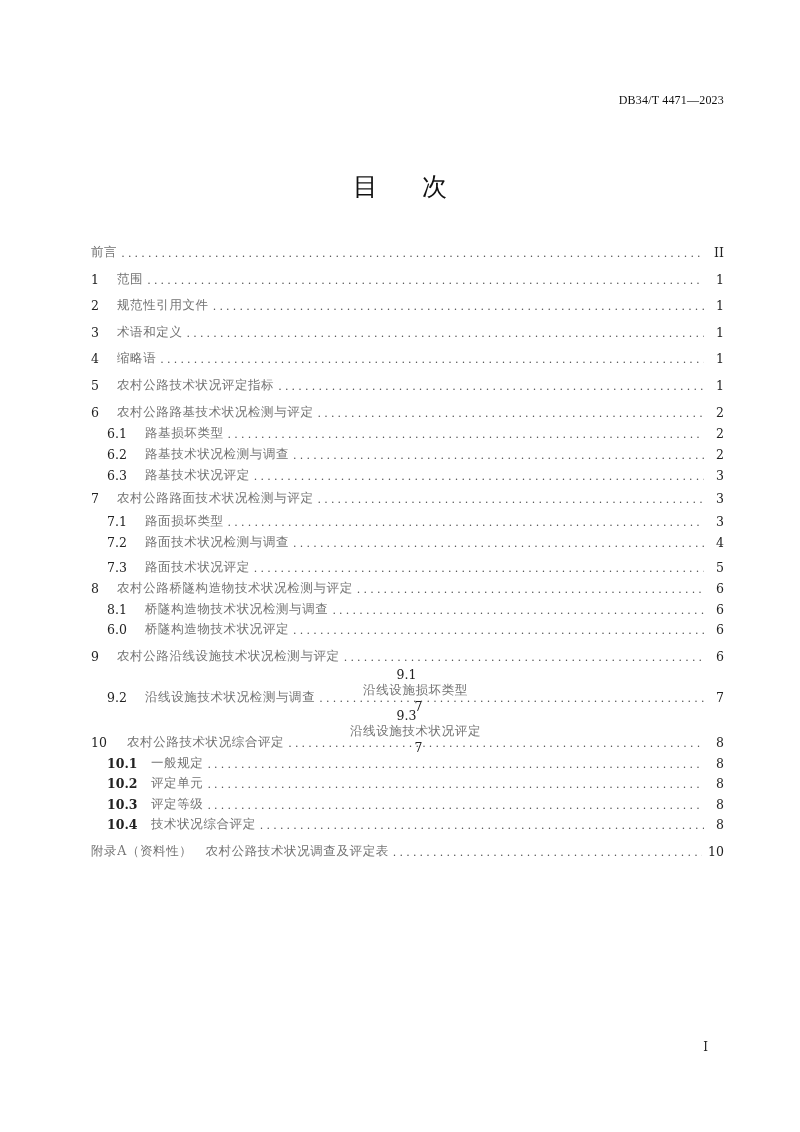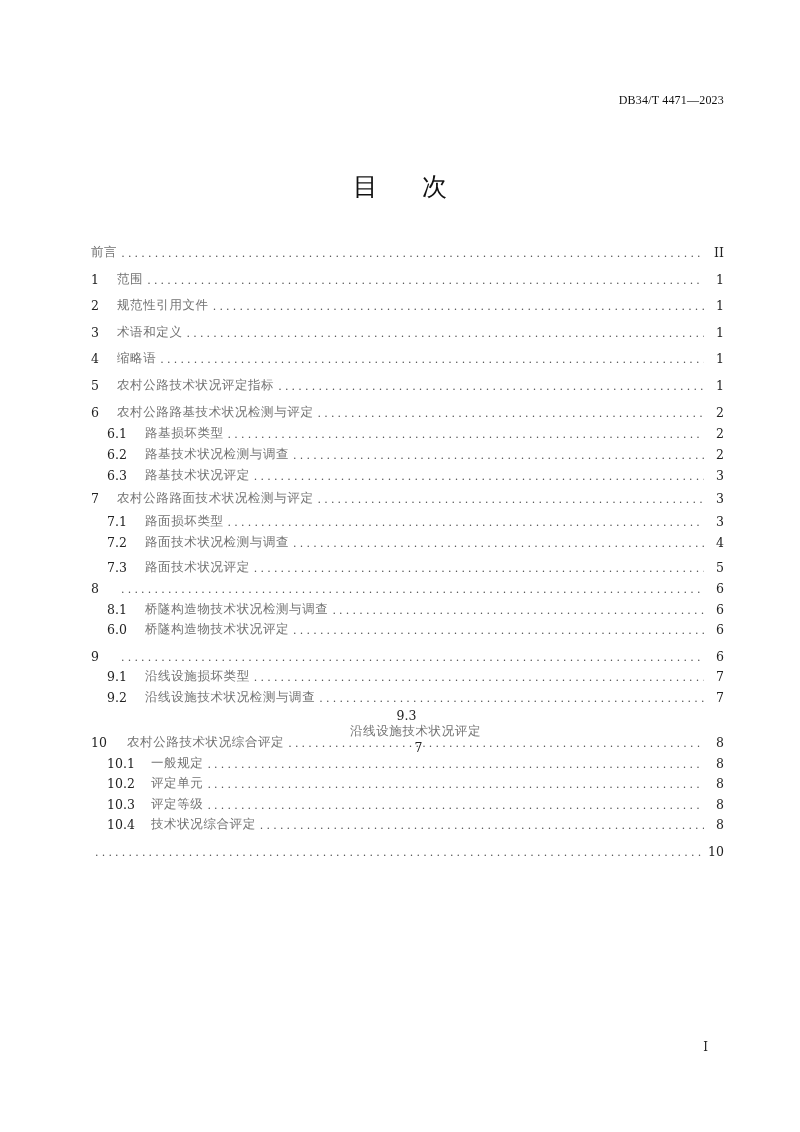--- a/index.html
+++ b/index.html
@@ -12,21 +12,21 @@
     .toc-title span { display: inline-block; }
     .toc-title .gap { width: 44px; }
     .toc { position: absolute; left: 91px; width: 633px; top: 0; }
     .toc-row { position: absolute; left: 0; width: 633px; height: 18px; display: flex; align-items: center;
                font-size: 12.5px; white-space: nowrap; }
     .toc-row.l2 { left: 16px; width: 617px; }
     .toc-num { display: inline-block; color: #222; }
     .toc-row.l1 .toc-num { width: 26px; }
     .toc-row.l1.wide .toc-num { width: 36px; }
     .toc-row.l2 .toc-num { width: 38px; }
-    .toc-row.l2.wide .toc-num { width: 44px; }
+    .toc-row.l2.wide .toc-num { width: 44px; font-weight: bold; }
     .toc-text { color: #737373; letter-spacing: 0.6px; }
     .toc-leader { flex: 1; overflow: hidden; margin: 0 6px 0 4px; color: #555; letter-spacing: 3.2px;
                   font-size: 11px; position: relative; top: 1px; }
     .toc-leader::before { content: "......................................................................................................................................................................"; }
     .toc-page { min-width: 14px; text-align: right; color: #222; }
     .page-number { position: absolute; top: 1040px; right: 92px; font-size: 12px; color: #222; }
   </style>
 </head>
 <body>
 
@@ -115,41 +115,43 @@
       <span class="toc-page">4</span>
     </div>
     <div class="toc-row l2" style="top: 558px;">
       <span class="toc-num">7.3</span>
       <span class="toc-text">路面技术状况评定</span>
       <span class="toc-leader"></span>
       <span class="toc-page">5</span>
     </div>
     <div class="toc-row l1" style="top: 579px;">
       <span class="toc-num">8</span>
+      <span class="toc-text">农村公路桥隧构造物技术状况检测与评定</span>
       <span class="toc-leader"></span>
       <span class="toc-page">6</span>
     </div>
     <div class="toc-row l2" style="top: 600px;">
       <span class="toc-num">8.1</span>
       <span class="toc-text">桥隧构造物技术状况检测与调查</span>
       <span class="toc-leader"></span>
       <span class="toc-page">6</span>
     </div>
     <div class="toc-row l2" style="top: 620px;">
       <span class="toc-num">6.0</span>
       <span class="toc-text">桥隧构造物技术状况评定</span>
       <span class="toc-leader"></span>
       <span class="toc-page">6</span>
     </div>
     <div class="toc-row l1" style="top: 647px;">
       <span class="toc-num">9</span>
-      <span class="toc-leader"></span>
-      <span class="toc-page">6</span>
-    </div>
-    <div class="toc-row l2" style="top: 667px;">
+      <span class="toc-text">农村公路沿线设施技术状况检测与评定</span>
+      <span class="toc-leader"></span>
+      <span class="toc-page">6</span>
+    </div>
+    <div class="toc-row l2" style="top: 667px; flex-direction: column;">
       <span class="toc-num">9.1</span>
       <span class="toc-text">沿线设施损坏类型</span>
       <span class="toc-leader"></span>
       <span class="toc-page">7</span>
     </div>
     <div class="toc-row l2" style="top: 688px;">
       <span class="toc-num">9.2</span>
       <span class="toc-text">沿线设施技术状况检测与调查</span>
       <span class="toc-leader"></span>
       <span class="toc-page">7</span>
@@ -184,18 +186,19 @@
       <span class="toc-leader"></span>
       <span class="toc-page">8</span>
     </div>
     <div class="toc-row l2 wide" style="top: 815px;">
       <span class="toc-num">10.4</span>
       <span class="toc-text">技术状况综合评定</span>
       <span class="toc-leader"></span>
       <span class="toc-page">8</span>
     </div>
     <div class="toc-row l1" style="top: 842px;">
+      <span class="toc-text">附录A（资料性）　农村公路技术状况调查及评定表</span>
       <span class="toc-leader"></span>
       <span class="toc-page">10</span>
     </div>
   </div>
 
 <div class="page-number">I</div>
 
 </body></html>

